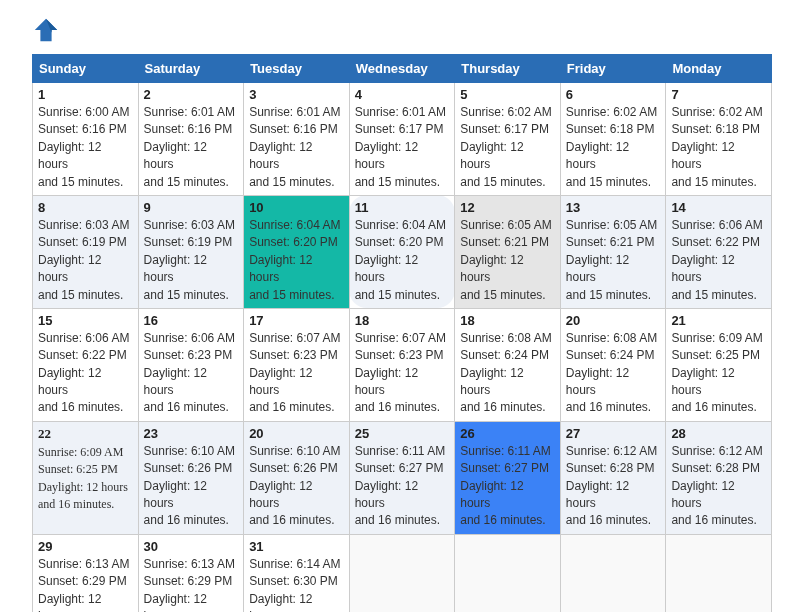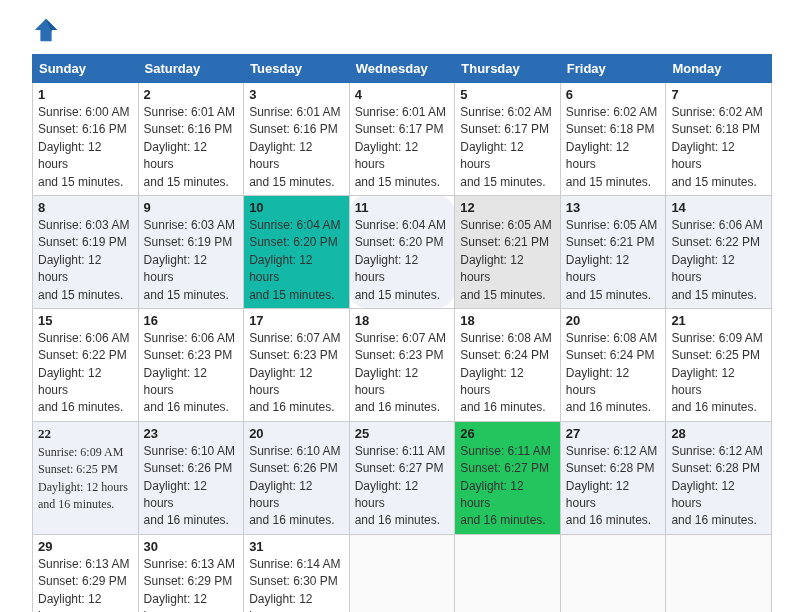--- a/index.html
+++ b/index.html
@@ -234,21 +234,21 @@
             <div class="day-info">Sunrise: 6:10 AM<br>Sunset: 6:26 PM<br>Daylight: 12 hours<br>and 16 minutes.</div>
           </td>
           <td style="background: rgb(238, 242, 248);">
             <span class="day-num">20</span>
             <div class="day-info">Sunrise: 6:10 AM<br>Sunset: 6:26 PM<br>Daylight: 12 hours<br>and 16 minutes.</div>
           </td>
           <td style="background: rgb(238, 242, 248);">
             <span class="day-num">25</span>
             <div class="day-info">Sunrise: 6:11 AM<br>Sunset: 6:27 PM<br>Daylight: 12 hours<br>and 16 minutes.</div>
           </td>
-          <td style="background: #22c55e;">
+          <td style="background: #3b82f6;">
             <span class="day-num">26</span>
             <div class="day-info">Sunrise: 6:11 AM<br>Sunset: 6:27 PM<br>Daylight: 12 hours<br>and 16 minutes.</div>
           </td>
           <td style="background: rgb(238, 242, 248);">
             <span class="day-num">27</span>
             <div class="day-info">Sunrise: 6:12 AM<br>Sunset: 6:28 PM<br>Daylight: 12 hours<br>and 16 minutes.</div>
           </td>
           <td style="background: rgb(238, 242, 248);">
             <span class="day-num">28</span>
             <div class="day-info">Sunrise: 6:12 AM<br>Sunset: 6:28 PM<br>Daylight: 12 hours<br>and 16 minutes.</div>

